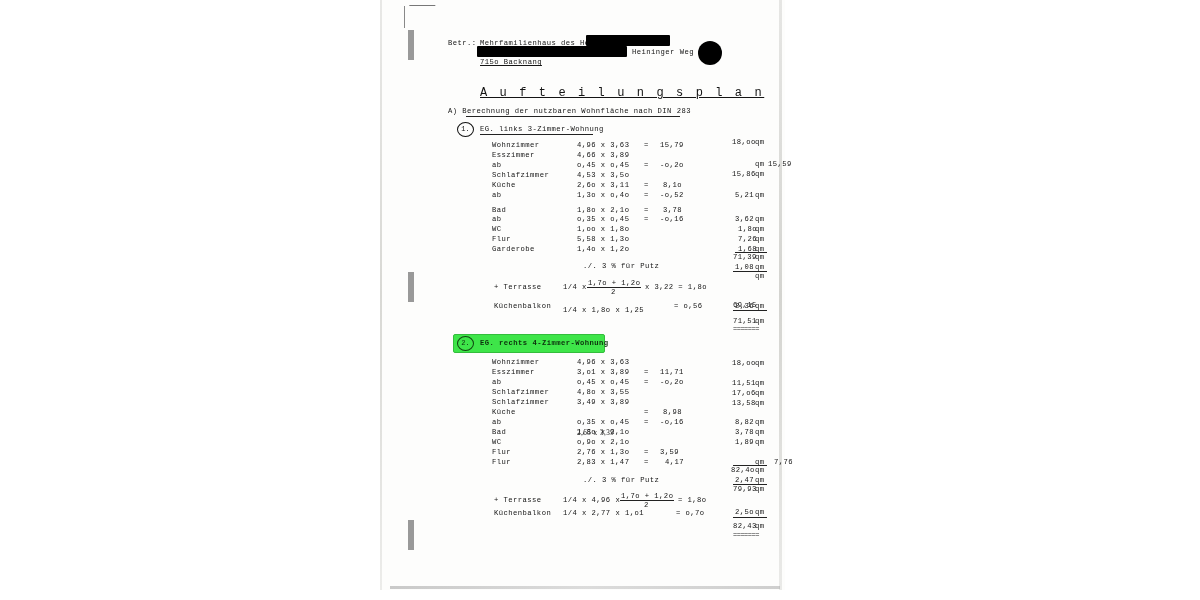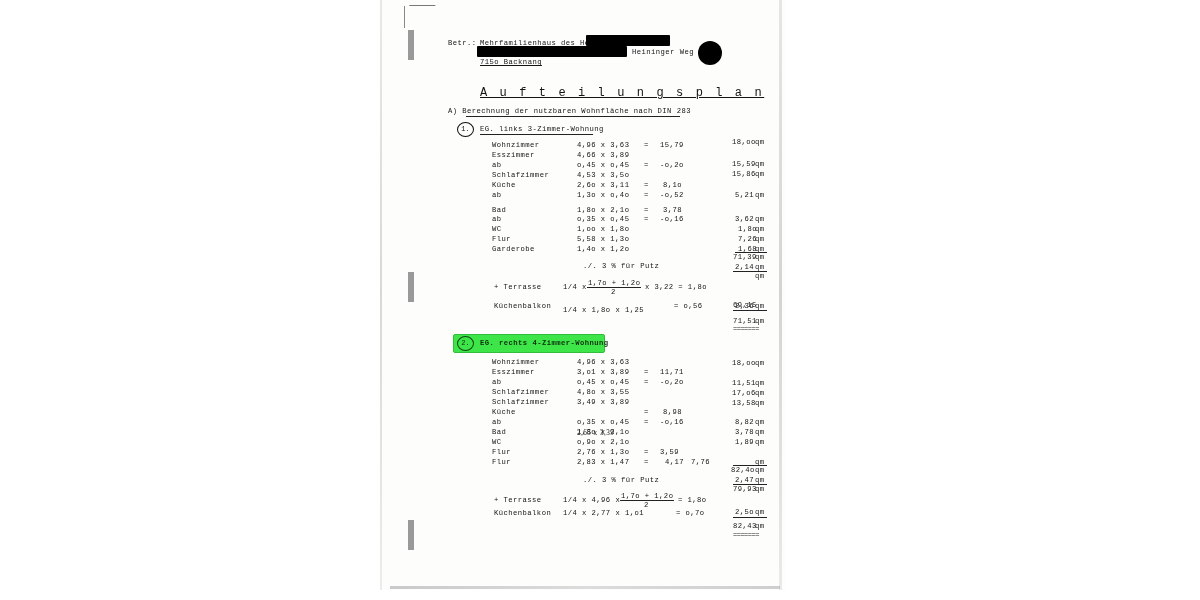--- a/index.html
+++ b/index.html
@@ -180,21 +180,21 @@
 
   <div class="t" style="left:492px; top:141px;">Wohnzimmer</div>
   <div class="t" style="left:577px; top:141px;">4,96 x 3,63</div>
   <div class="t" style="left:644px; top:141px;">=</div>
   <div class="t" style="left:660px; top:141px;">15,79</div>
   <div class="t" style="left:732px; top:138px;">18,oo</div>
   <div class="t" style="left:755px; top:138px;">qm</div>
 
   <div class="t" style="left:492px; top:151px;">Esszimmer</div>
   <div class="t" style="left:577px; top:151px;">4,66 x 3,89</div>
-  <div class="t" style="left:732px; top:160px;">15,59</div>
+  <div class="t" style="left:768px; top:160px;">15,59</div>
   <div class="t" style="left:755px; top:160px;">qm</div>
 
   <div class="t" style="left:492px; top:161px;">ab</div>
   <div class="t" style="left:577px; top:161px;">o,45 x o,45</div>
   <div class="t" style="left:644px; top:161px;">=</div>
   <div class="t" style="left:660px; top:161px;">-o,2o</div>
   <div class="t" style="left:732px; top:170px;">15,86</div>
   <div class="t" style="left:755px; top:170px;">qm</div>
 
   <div class="t" style="left:492px; top:171px;">Schlafzimmer</div>
@@ -237,21 +237,21 @@
   <div class="t" style="left:492px; top:245px;">Garderobe</div>
   <div class="t" style="left:577px; top:245px;">1,4o x 1,2o</div>
   <div class="t" style="left:738px; top:245px;">1,68</div>
   <div class="t" style="left:755px; top:245px;">qm</div>
 
   <div class="rule" style="left:735px; top:252px; width:32px;"></div>
   <div class="t" style="left:733px; top:253px;">71,39</div>
   <div class="t" style="left:755px; top:253px;">qm</div>
 
   <div class="t" style="left:583px; top:262px;">./. 3 % für Putz</div>
-  <div class="t" style="left:735px; top:263px;">2,14</div>
+  <div class="t" style="left:735px; top:263px;">1,08</div>
   <div class="t" style="left:755px; top:263px;">qm</div>
   <div class="rule" style="left:733px; top:271px; width:34px;"></div>
 
   <div class="t" style="left:733px; top:272px;margin-top:29px;">69,15</div>
   <div class="t" style="left:755px; top:272px;">qm</div>
 
   <div class="t" style="left:494px; top:283px;">+ Terrasse</div>
   <div class="t" style="left:563px; top:283px;">1/4 x</div>
   <div class="t" style="left:588px; top:279px;">1,7o + 1,2o</div>
   <div class="rule" style="left:587px; top:287px; width:54px;"></div>
@@ -319,21 +319,21 @@
   <div class="t" style="left:735px; top:438px;">1,89</div>
   <div class="t" style="left:755px; top:438px;">qm</div>
 
   <div class="t" style="left:492px; top:438px;">WC</div>
   <div class="t" style="left:577px; top:438px;">o,9o x 2,1o</div>
 
   <div class="t" style="left:492px; top:448px;">Flur</div>
   <div class="t" style="left:577px; top:448px;">2,76 x 1,3o</div>
   <div class="t" style="left:644px; top:448px;">=</div>
   <div class="t" style="left:660px; top:448px;">3,59</div>
-  <div class="t" style="left:691px; top:458px;">7,76</div>
+  <div class="t" style="left:774px; top:458px;">7,76</div>
   <div class="t" style="left:755px; top:458px;">qm</div>
 
   <div class="t" style="left:492px; top:458px;">Flur</div>
   <div class="t" style="left:577px; top:458px;">2,83 x 1,47</div>
   <div class="t" style="left:644px; top:458px;">=</div>
   <div class="t" style="left:665px; top:458px;">4,17</div>
   <div class="rule" style="left:733px; top:465px; width:34px;"></div>
   <div class="t" style="left:731px; top:466px;">82,4o</div>
   <div class="t" style="left:755px; top:466px;">qm</div>
 

